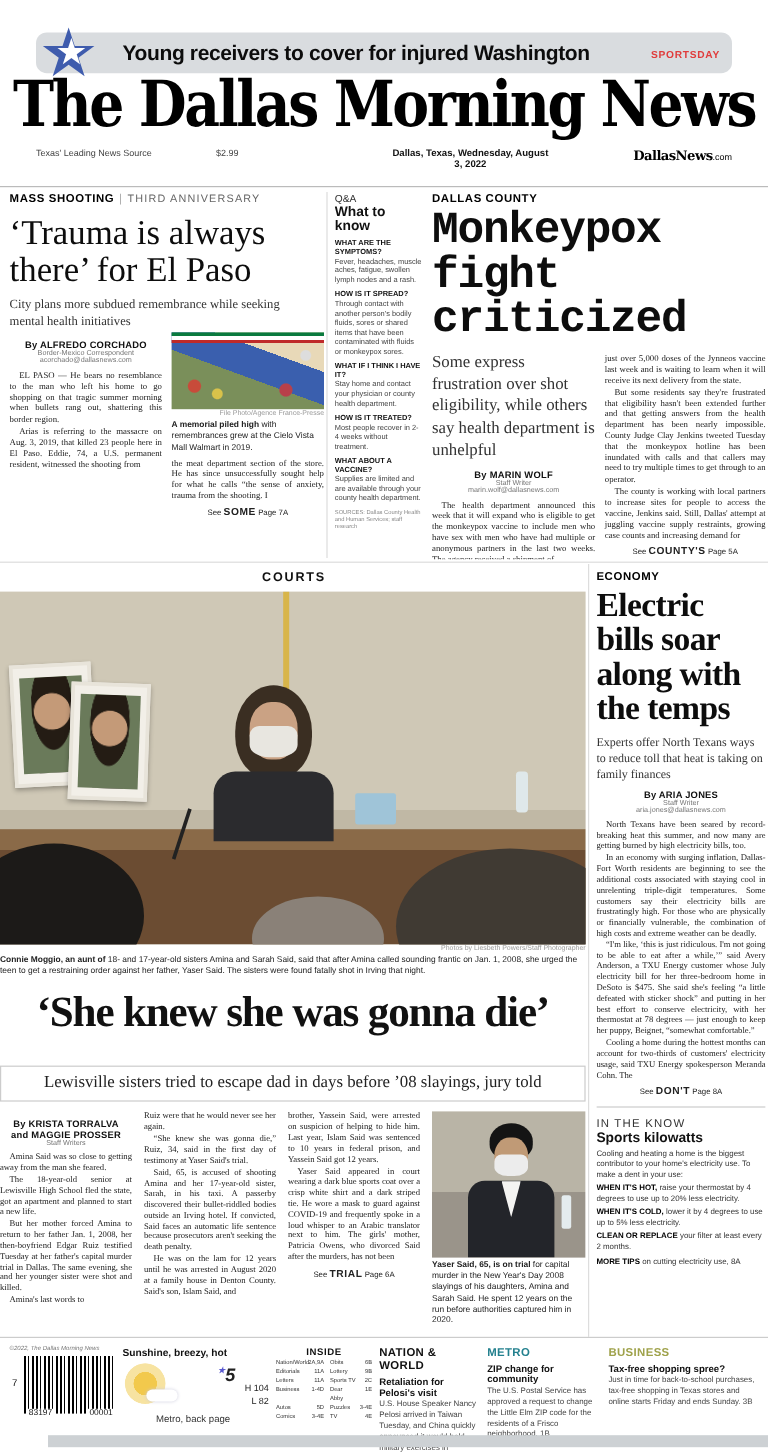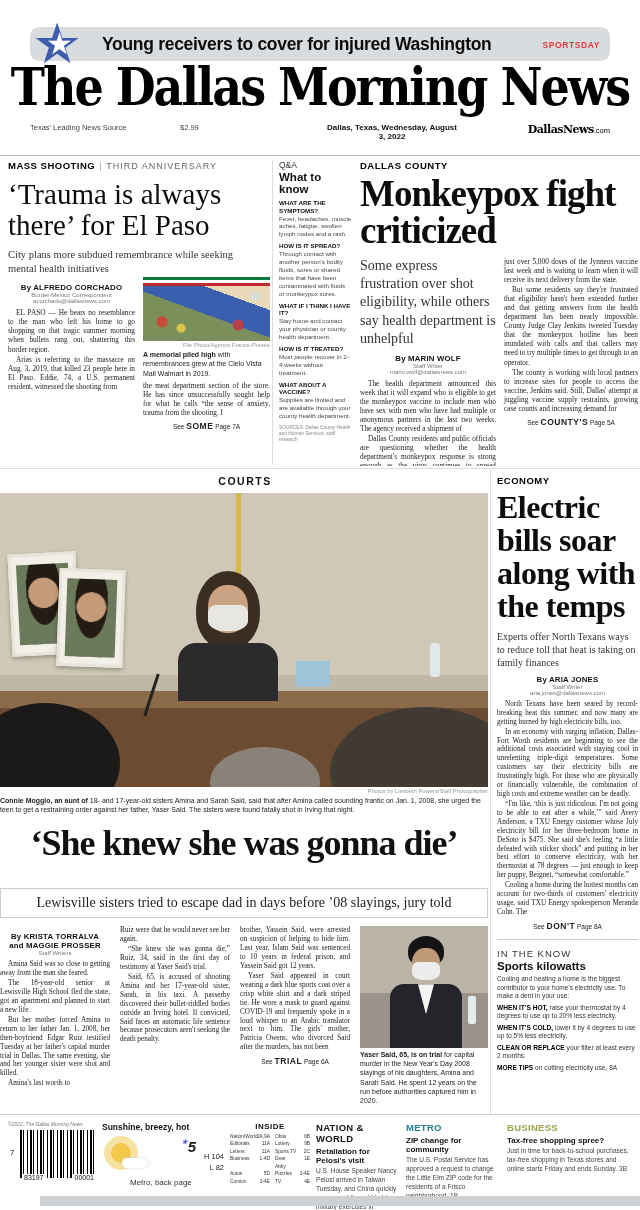--- a/index.html
+++ b/index.html
@@ -121,21 +121,21 @@
      background:linear-gradient(180deg,#b9b4a6 0 55%,#9a948a 55% 100%);}
   .py-hair{position:absolute;left:48px;top:10px;width:36px;height:30px;border-radius:50% 50% 40% 40%;background:#141414;}
   .py-face{position:absolute;left:52px;top:22px;width:28px;height:32px;border-radius:45%;background:#c09a76;}
   .py-mask{position:absolute;left:52px;top:36px;width:28px;height:18px;border-radius:6px 6px 40% 40%;background:#ececec;}
   .py-suit{position:absolute;left:30px;top:58px;width:72px;height:64px;border-radius:14px 14px 0 0;background:#23252a;}
   .py-shirt{position:absolute;left:58px;top:58px;width:16px;height:30px;background:#f4f4f2;
      clip-path:polygon(0 0,100% 0,50% 100%);}
   .py-bottle{position:absolute;left:108px;top:70px;width:8px;height:28px;background:#e4ecee;border-radius:2px;}
   
   .economy{position:absolute;left:497px;top:475px;width:141px;height:638px;overflow:hidden;}
-  .economy .headline{font-size:32px;line-height:1.03;font-weight:bold;letter-spacing:-0.5px;margin-top:5px;}
+  .economy .headline{font-size:28px;line-height:1.03;font-weight:bold;letter-spacing:-0.5px;margin-top:5px;}
   .economy .deck{font-size:10px;line-height:1.3;margin-top:7px;}
   .economy .bodytext p{font-size:7.2px;}
   .know-rule{height:1px;background:#ccc;margin:8px 0;}
   .know-label{font-size:9.5px;letter-spacing:1px;color:#333;}
   .know-title{font-size:11.5px;font-weight:bold;margin:1px 0 3px 0;}
   .know-text,.tip{font-size:6.6px;line-height:1.3;color:#333;margin-bottom:3px;}
   .tip b{color:#000;}
   
   .footer-rule{position:absolute;left:0;top:1114px;width:640px;height:1px;background:#ccc;}
   .copyright{position:absolute;left:8px;top:1121px;font-size:5px;color:#777;font-style:italic;}
@@ -243,21 +243,21 @@
     <div class="a">Stay home and contact your physician or county health department.</div>
     <div class="q">HOW IS IT TREATED?</div>
     <div class="a">Most people recover in 2-4 weeks without treatment.</div>
     <div class="q">WHAT ABOUT A VACCINE?</div>
     <div class="a">Supplies are limited and are available through your county health department.</div>
     <div class="src">SOURCES: Dallas County Health and Human Services; staff research</div>
   </aside>
 
   <article class="monkey">
     <div class="kicker">DALLAS COUNTY</div>
-    <h1 class="headline" style="margin:4px 0 0 0;">Monkeypox fight criticized</h1>
+    <h1 class="headline" style="margin:4px 0 0 0;font-family:Liberation Mono, monospace;">Monkeypox fight criticized</h1>
     <div class="monkey-cols">
       <div class="monkey-c1 bodytext">
         <div class="deck">Some express frustration over shot eligibility, while others say health department is unhelpful</div>
         <div class="byline">
           <div class="by">By MARIN WOLF</div>
           <div class="role">Staff Writer</div>
           <div class="mail">marin.wolf@dallasnews.com</div>
         </div>
         <p>The health department announced this week that it will expand who is eligible to get the monkeypox vaccine to include men who have sex with men who have had multiple or anonymous partners in the last two weeks. The agency received a shipment of</p>
         <p>Dallas County residents and public officials are questioning whether the health department's monkeypox response is strong enough as the virus continues to spread throughout North Texas.</p>
@@ -313,20 +313,21 @@
         </div>
         <p>Amina Said was so close to getting away from the man she feared.</p>
         <p>The 18-year-old senior at Lewisville High School fled the state, got an apartment and planned to start a new life.</p>
         <p>But her mother forced Amina to return to her father Jan. 1, 2008, her then-boyfriend Edgar Ruiz testified Tuesday at her father's capital murder trial in Dallas. The same evening, she and her younger sister were shot and killed.</p>
         <p>Amina's last words to</p>
       </div>
       <div class="ccol bodytext">
         <p style="text-indent:0;">Ruiz were that he would never see her again.</p>
         <p>“She knew she was gonna die,” Ruiz, 34, said in the first day of testimony at Yaser Said's trial.</p>
         <p>Said, 65, is accused of shooting Amina and her 17-year-old sister, Sarah, in his taxi. A passerby discovered their bullet-riddled bodies outside an Irving hotel. If convicted, Said faces an automatic life sentence because prosecutors aren't seeking the death penalty.</p>
+        <p>He was on the lam for 12 years until he was arrested in August 2020 at a family house in Denton County. Said's son, Islam Said, and</p>
       </div>
       <div class="ccol bodytext">
         <p style="text-indent:0;">brother, Yassein Said, were arrested on suspicion of helping to hide him. Last year, Islam Said was sentenced to 10 years in federal prison, and Yassein Said got 12 years.</p>
         <p>Yaser Said appeared in court wearing a dark blue sports coat over a crisp white shirt and a dark striped tie. He wore a mask to guard against COVID-19 and frequently spoke in a loud whisper to an Arabic translator next to him. The girls' mother, Patricia Owens, who divorced Said after the murders, has not been</p>
         <div class="jump">
           <span>See</span> <b>TRIAL</b> <span>Page 6A</span>
         </div>
       </div>
       <div style="width:128px;">
         <div class="photo-yaser">

